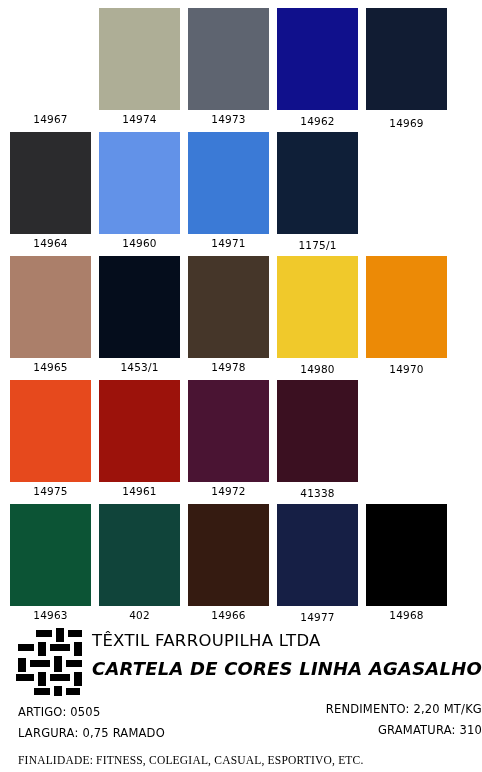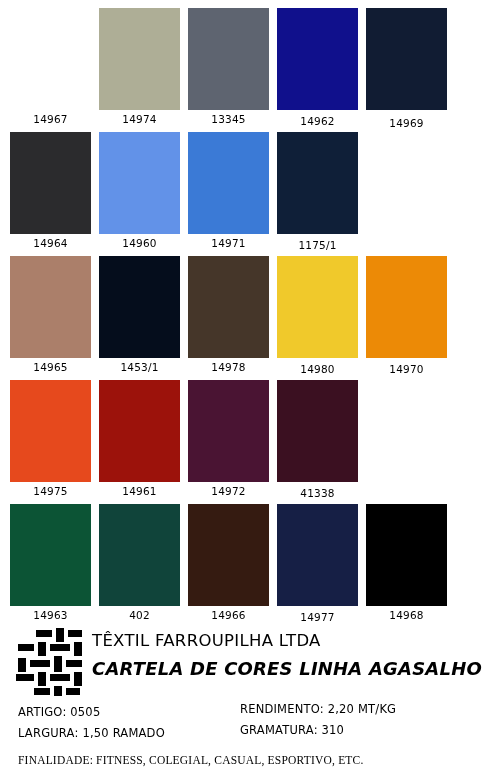--- a/index.html
+++ b/index.html
@@ -129,21 +129,21 @@
   }
   .spec-col-left { width: 222px; flex: 0 0 222px; }
   .spec-col-right { flex: 1 1 auto; }
   .spec-line {
     font-size: 11.5px;
     line-height: 21px;
     letter-spacing: 0.2px;
     white-space: nowrap;
     font-family: "DejaVu Sans", sans-serif;
   }
-  .spec-col-right .spec-line { position: relative; top: -3px; }
+  .spec-col-right .spec-line { position: relative; top: -3px; text-align: right; }
   #purpose-line {
     font-size: 11.5px;
     line-height: 21px;
     letter-spacing: 0.2px;
     white-space: nowrap;
     margin-top: 6px;
     font-family: Liberation Serif, serif;
   }
 </style>
 </head>
@@ -157,21 +157,21 @@
       <div class="swatch-cell">
         <div class="swatch-chip empty" style="background: rgb(255, 255, 255);"></div>
         <div class="swatch-label">14967</div>
       </div>
       <div class="swatch-cell">
         <div class="swatch-chip" style="background: rgb(174, 174, 150);"></div>
         <div class="swatch-label">14974</div>
       </div>
       <div class="swatch-cell">
         <div class="swatch-chip" style="background: rgb(94, 100, 112);"></div>
-        <div class="swatch-label">13345</div>
+        <div class="swatch-label">14973</div>
       </div>
       <div class="swatch-cell off-1">
         <div class="swatch-chip" style="background: rgb(16, 16, 140);"></div>
         <div class="swatch-label">14962</div>
       </div>
       <div class="swatch-cell off-2">
         <div class="swatch-chip" style="background: rgb(17, 28, 51);"></div>
         <div class="swatch-label">14969</div>
       </div>
     </div>
@@ -296,21 +296,21 @@
         <div id="company-name">TÊXTIL FARROUPILHA LTDA</div>
         <div id="card-title">CARTELA DE CORES LINHA AGASALHOS</div>
       </div>
 
     </div>
 
     <div id="specs">
       <div class="spec-columns">
         <div class="spec-col-left">
           <div class="spec-line">ARTIGO: 0505</div>
-          <div class="spec-line">LARGURA: 1,50 RAMADO</div>
+          <div class="spec-line">LARGURA: 0,75 RAMADO</div>
         </div>
         <div class="spec-col-right">
           <div class="spec-line">RENDIMENTO: 2,20 MT/KG</div>
           <div class="spec-line">GRAMATURA: 310</div>
         </div>
       </div>
       <div id="purpose-line">FINALIDADE: FITNESS, COLEGIAL, CASUAL, ESPORTIVO, ETC.</div>
     </div>
 
   </div>

